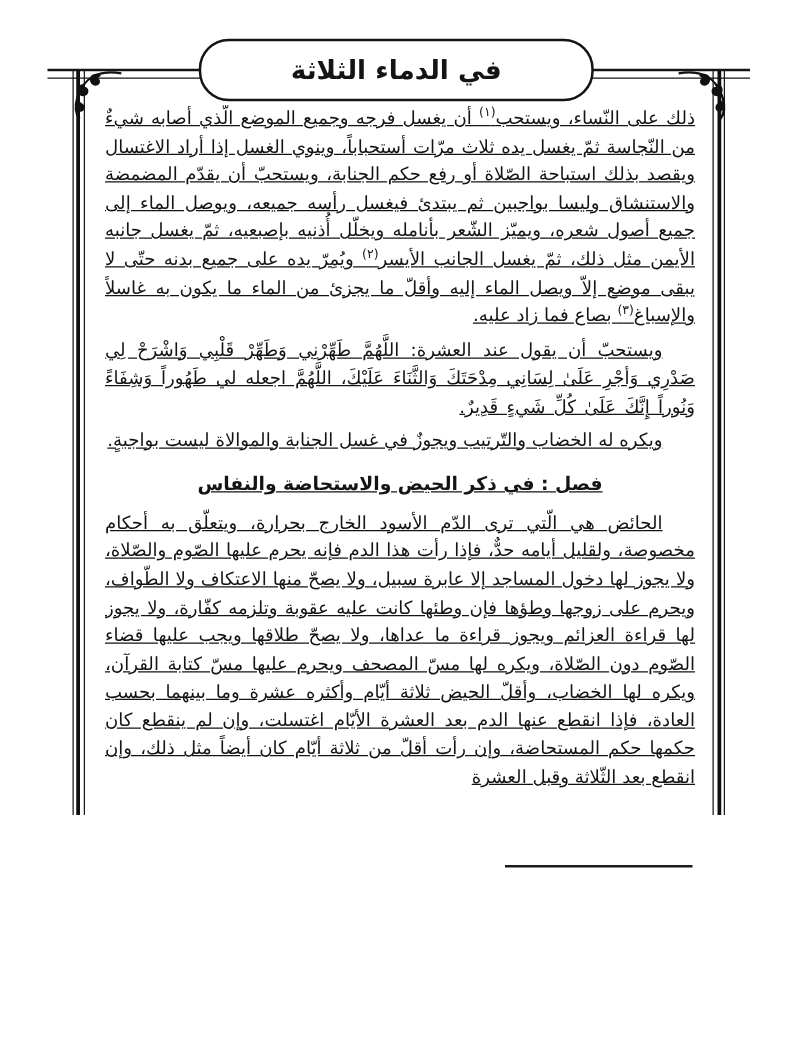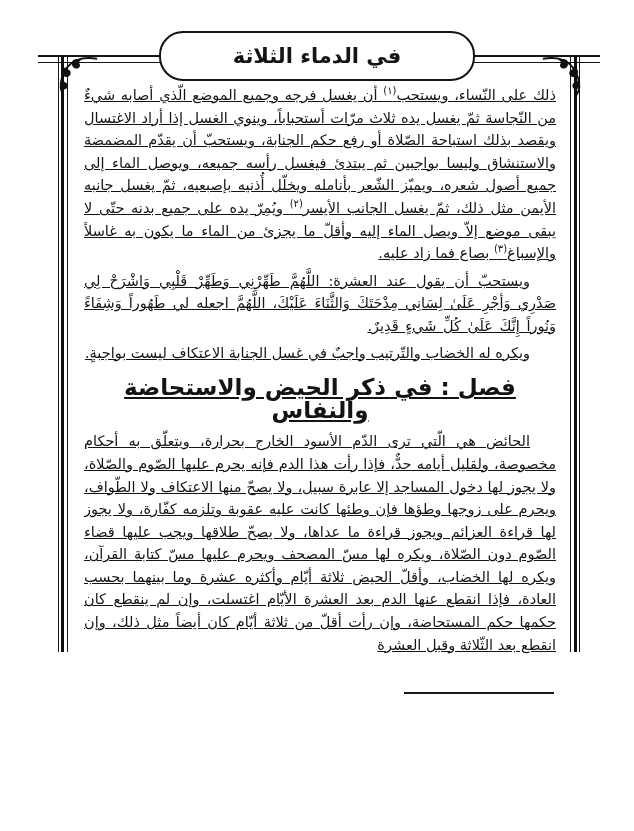--- a/index.html
+++ b/index.html
@@ -31,21 +31,21 @@
     width:312px;height:46px;background:#ffffff;border:2px solid #141414;
     border-radius:24px;display:flex;align-items:center;justify-content:center;z-index:5;}
   .banner-title{font-weight:bold;font-size:21px;}
   
   .content{position:absolute;left:84px;right:78px;top:84px;height:604px;
     overflow:hidden;direction:rtl;text-align:justify;
     font-size:14.5px;line-height:22.6px;text-decoration:underline;}
   .content p{margin:0 0 4px;}
   p.indent{text-indent:26px;}
   p.dua{margin-top:5px;word-spacing:2px;}
-  .section{text-align:center;font-size:23px;font-weight:bold;margin:12px 0 9px;}
+  .section{text-align:center;font-size:15px;font-weight:bold;margin:12px 0 9px;}
   sup.fn-mark{font-size:10px;line-height:0;}
   
   .footnotes{position:absolute;left:86px;right:80px;top:692px;direction:rtl;
     font-size:13.5px;}
   .fn-sep{width:150px;border-top:2px solid #1a1a1a;margin-bottom:6px;}
   .fn-row{display:flex;gap:12px;line-height:21.5px;align-items:baseline;}
   .fn-num{flex:0 0 26px;white-space:nowrap;}
   
   .page-pill{position:absolute;top:766px;left:50%;transform:translateX(-50%);
     width:92px;height:30px;background:#ffffff;border:2px solid #a21caf;
@@ -101,21 +101,21 @@
 
   <div class="banner">
     <span class="banner-title">في الدماء الثلاثة</span>
   </div>
 
   <div class="content">
     <p class="body"><span>ذلك على النّساء، ويستحب</span><sup class="fn-mark">(١)</sup><span> أن يغسل فرجه وجميع الموضع الّذي أصابه شيءٌ من النّجاسة ثمّ يغسل يده ثلاث مرّات أستحباباً، وينوي الغسل إذا أراد الاغتسال ويقصد بذلك استباحة الصّلاة أو رفع حكم الجنابة، ويستحبّ أن يقدّم المضمضة والاستنشاق وليسا بواجبين ثم يبتدئ فيغسل رأسه جميعه، ويوصل الماء إلى جميع أصول شعره، ويميّز الشّعر بأنامله ويخلّل أُذنيه بإصبعيه، ثمّ يغسل جانبه الأيمن مثل ذلك، ثمّ يغسل الجانب الأيسر</span><sup class="fn-mark">(٢)</sup><span> ويُمِرّ يده على جميع بدنه حتّى لا يبقى موضع إلاّ ويصل الماء إليه وأقلّ ما يجزئ من الماء ما يكون به غاسلاً والإسباغ</span><sup class="fn-mark">(٣)</sup><span> بصاع فما زاد عليه.</span></p>
 
     <p class="body indent dua">ويستحبّ أن يقول عند العشرة: اللَّهُمَّ طَهِّرْنِي وَطَهِّرْ قَلْبِي وَاشْرَحْ لِي صَدْرِي وَأجْرِ عَلَىٰ لِسَانِي مِدْحَتَكَ وَالثَّنَاءَ عَلَيْكَ، اللَّهُمَّ اجعله لي طَهُوراً وَشِفَاءً وَنُوراً إِنَّكَ عَلَىٰ كُلِّ شَيءٍ قَدِيرٌ.</p>
 
-    <p class="body indent">ويكره له الخضاب والتّرتيب واجبٌ في غسل الجنابة الاعتكاف ليست بواجبةٍ.</p>
+    <p class="body indent">ويكره له الخضاب والتّرتيب ويجوزٌ في غسل الجنابة والموالاة ليست بواجبةٍ.</p>
 
     <h2 class="section">فصل : في ذكر الحيض والاستحاضة والنفاس</h2>
 
     <p class="body indent">الحائض هي الّتي ترى الدّم الأسود الخارج بحرارة، ويتعلّق به أحكام مخصوصة، ولقليل أيامه حدٌّ، فإذا رأت هذا الدم فإنه يحرم عليها الصّوم والصّلاة، ولا يجوز لها دخول المساجد إلا عابرة سبيل، ولا يصحّ منها الاعتكاف ولا الطّواف، ويحرم على زوجها وطؤها فإن وطئها كانت عليه عقوبة وتلزمه كفّارة، ولا يجوز لها قراءة العزائم ويجوز قراءة ما عداها، ولا يصحّ طلاقها ويجب عليها قضاء الصّوم دون الصّلاة، ويكره لها مسّ المصحف ويحرم عليها مسّ كتابة القرآن، ويكره لها الخضاب، وأقلّ الحيض ثلاثة أيّام وأكثره عشرة وما بينهما بحسب العادة، فإذا انقطع عنها الدم بعد العشرة الأيّام اغتسلت، وإن لم ينقطع كان حكمها حكم المستحاضة، وإن رأت أقلّ من ثلاثة أيّام كان أيضاً مثل ذلك، وإن انقطع بعد الثّلاثة وقبل العشرة</p>
   </div>
 
   <div class="footnotes">
     <div class="fn-sep"></div>
     <div class="fn-row">
       <span class="fn-num">(١)</span>

